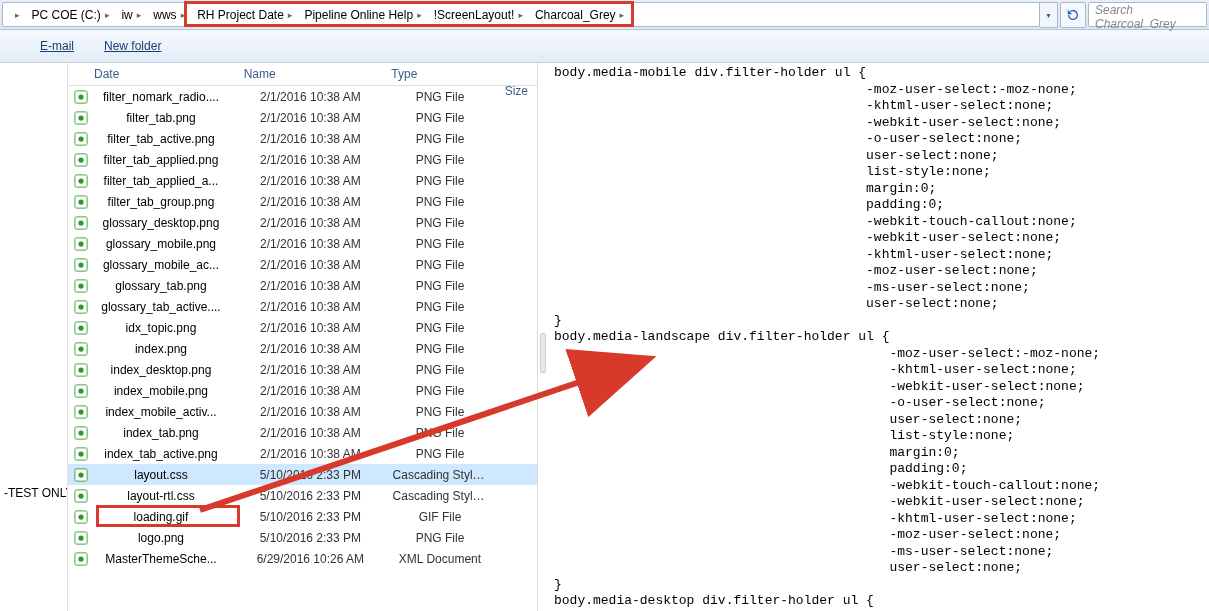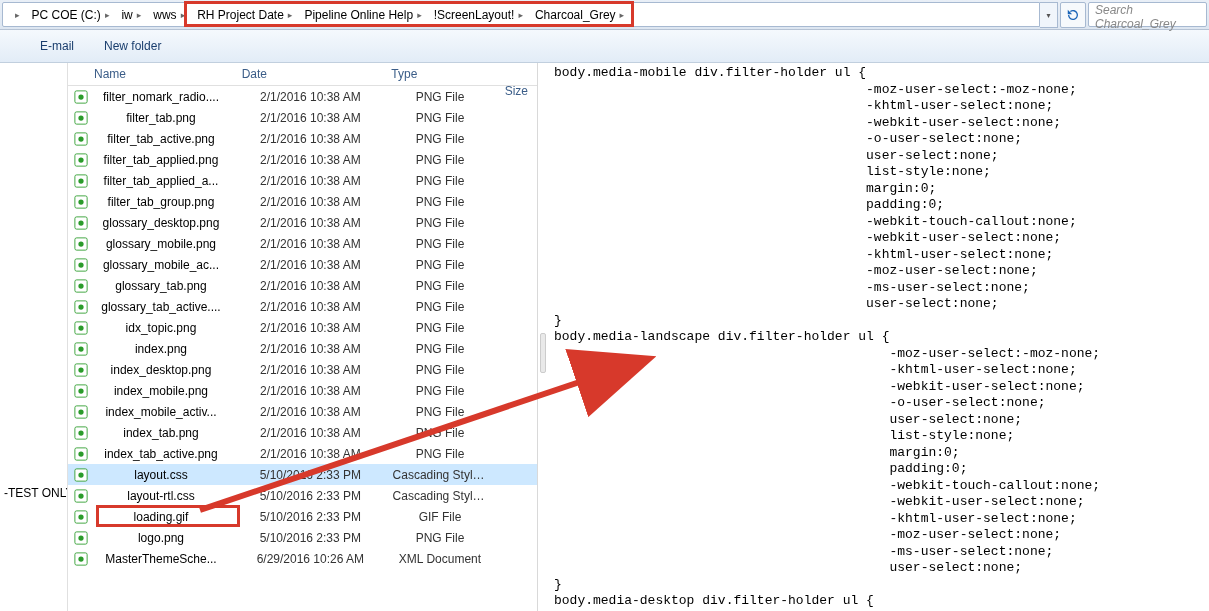--- a/index.html
+++ b/index.html
@@ -7,21 +7,21 @@
 
   .addrbar { height: 30px; display: flex; align-items: stretch; background: linear-gradient(#e9eff7,#dde6f1); border-bottom: 1px solid #b6c3d4; }
   .crumbs { flex: 0 0 1038px; display: flex; align-items: center; padding-left: 2px; overflow: hidden; background: #fff; border: 1px solid #a7b9d1; margin: 2px 0 2px 2px; border-radius: 2px 0 0 2px; }
   .crumb { display: flex; align-items: center; height: 100%; padding: 0 6px; cursor: default; white-space: nowrap; }
   .crumb .arrow { margin-left: 4px; font-size: 9px; color: #666; }
   .dd-btn { width: 18px; height: 26px; margin: 2px 0; border: 1px solid #a7b9d1; border-left: none; background: #f0f5fb; display:flex; align-items:center; justify-content:center; font-size:8px; color:#555; }
   .refresh-btn { width: 26px; height: 26px; margin: 2px 2px 2px 2px; border: 1px solid #a7b9d1; border-radius: 2px; display:flex; align-items:center; justify-content:center; color:#1a64b7; background:#f6f9fc; }
   .searchbox { flex: 1; margin: 2px 2px 2px 0; border: 1px solid #a7b9d1; border-radius: 2px; background: #fff; display:flex; align-items:flex-start; padding: 0 6px; color:#888; font-style: italic; }
 
   .cmdbar { height: 33px; background: linear-gradient(#f5f9fd,#e2ecf7); border-bottom: 1px solid #c1cfde; display:flex; align-items:center; padding-left: 40px; gap: 30px; color:#1a3e6e; }
-  .cmdbar span { cursor: default; }
+  .cmdbar span { cursor: default; text-decoration: underline; }
 
   .main { height: 548px; display:flex; }
   .leftnav { width: 68px; border-right: 1px solid #e0e0e0; padding-top: 420px; padding-left: 4px; color:#000; }
   .leftnav div { padding: 3px 0; white-space: nowrap; overflow:hidden; }
 
   .filepane { width: 470px; display:flex; flex-direction:column; border-right: 1px solid #d9d9d9; position:relative; }
   .colheaders { height: 23px; display:flex; align-items:center; border-bottom: 1px solid #e0e0e0; background:#fff; user-select:none; }
   .colheaders .col { padding: 0 8px; color:#3b5d88; display:flex; align-items:center; height:100%; border-right:1px solid transparent; }
   .col-ico { width: 18px; }
   .col-name { width: 148px; }
@@ -111,22 +111,22 @@
 
 <div class="main">
 
   <div class="leftnav">
     <div>-TEST ONLY</div>
   </div>
 
   <div class="filepane">
     <div class="colheaders">
       <div class="col col-ico"></div>
+      <div class="col col-date">Date</div>
       <div class="col col-name">Name</div>
-      <div class="col col-date">Date</div>
       <div class="col col-type">Type</div>
       <div class="col col-size">Size</div>
     </div>
     <div class="filelist">
 
     <div class="row">
           <span class="icon png">
             <svg viewBox="0 0 16 16">
               <rect x="1" y="1" width="14" height="14" rx="2" fill="#fff" stroke="#2a9b2a"></rect>
               <circle cx="8" cy="8" r="3" fill="#2a9b2a"></circle>

